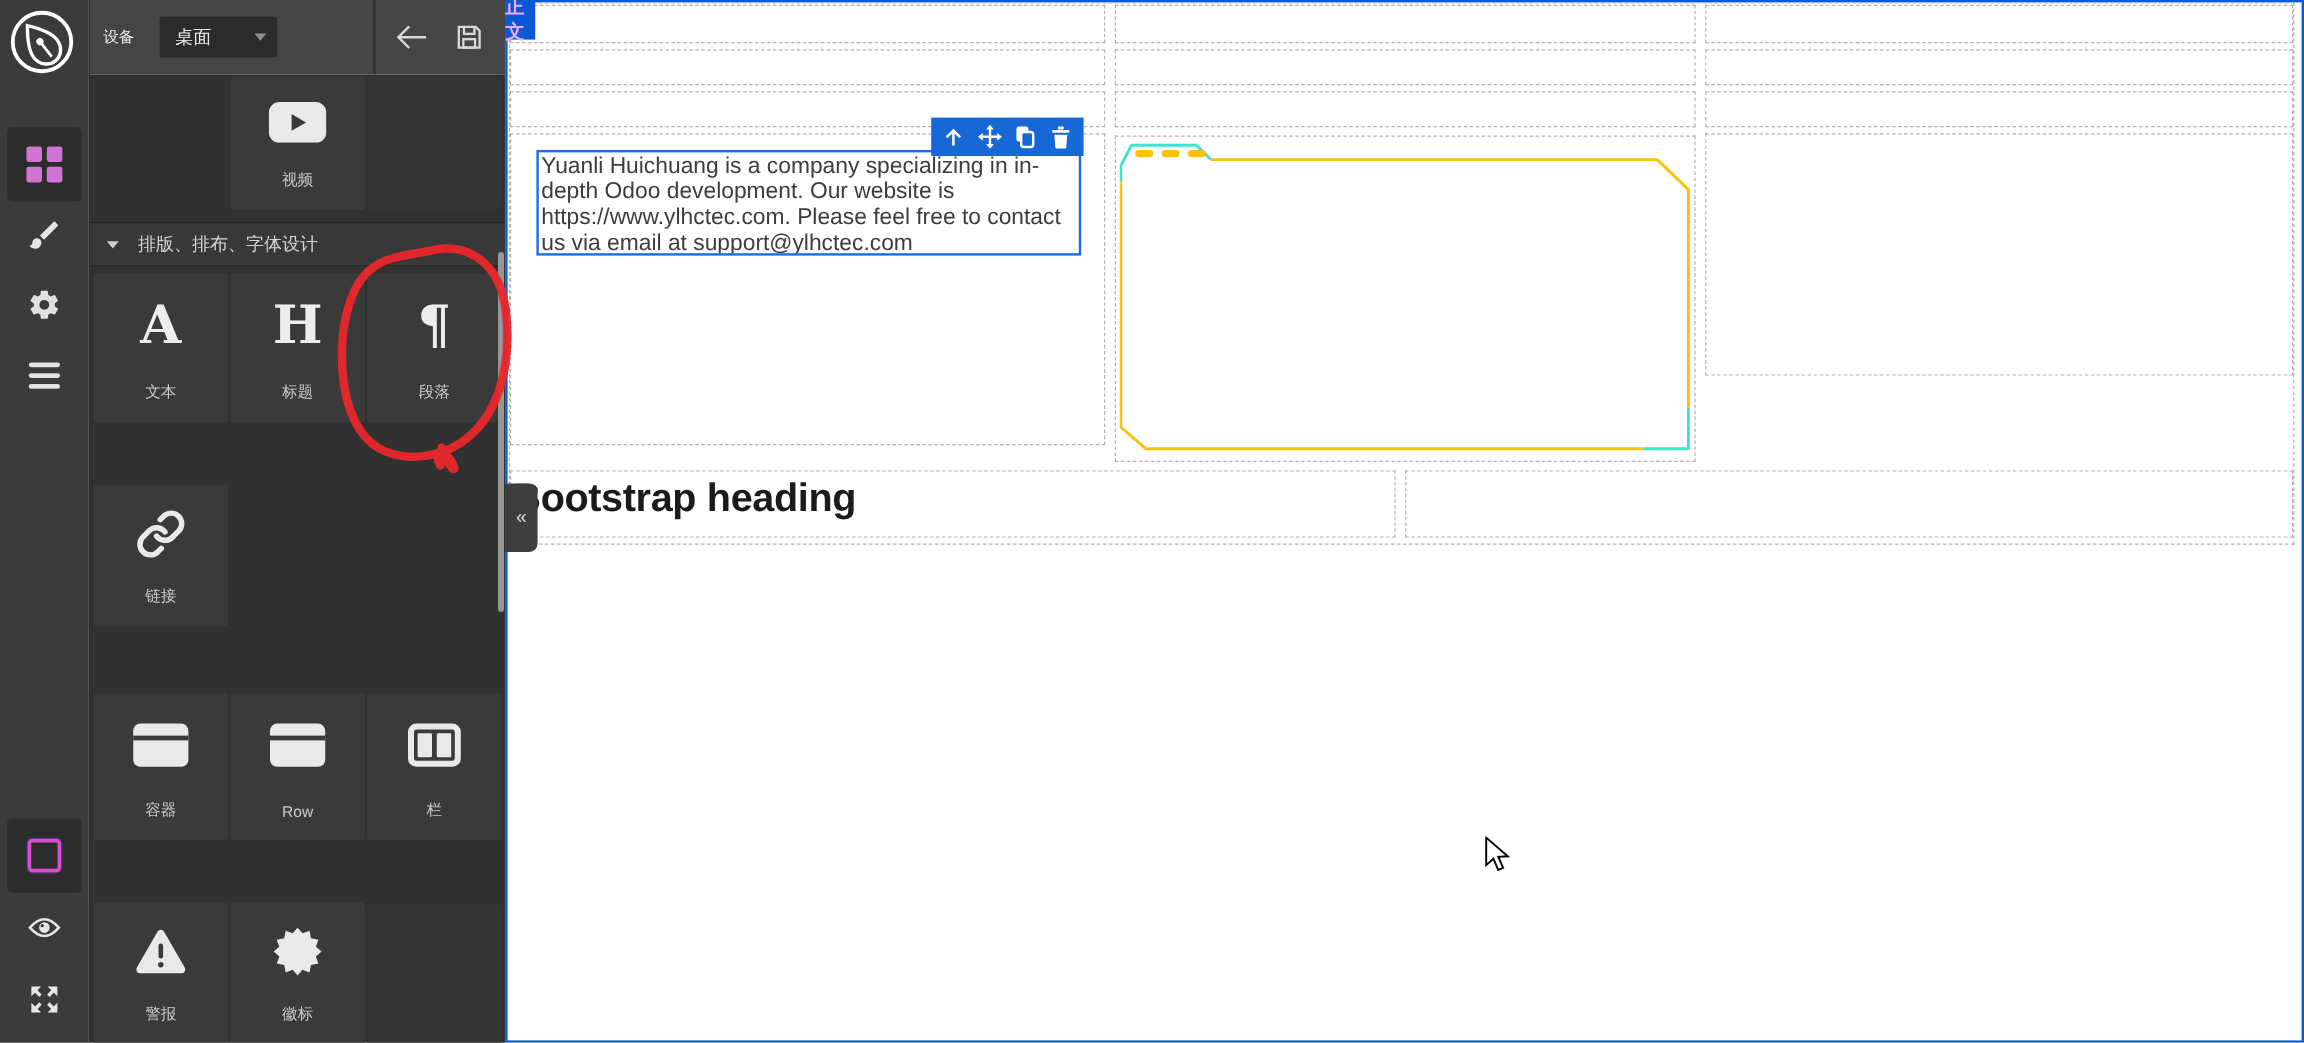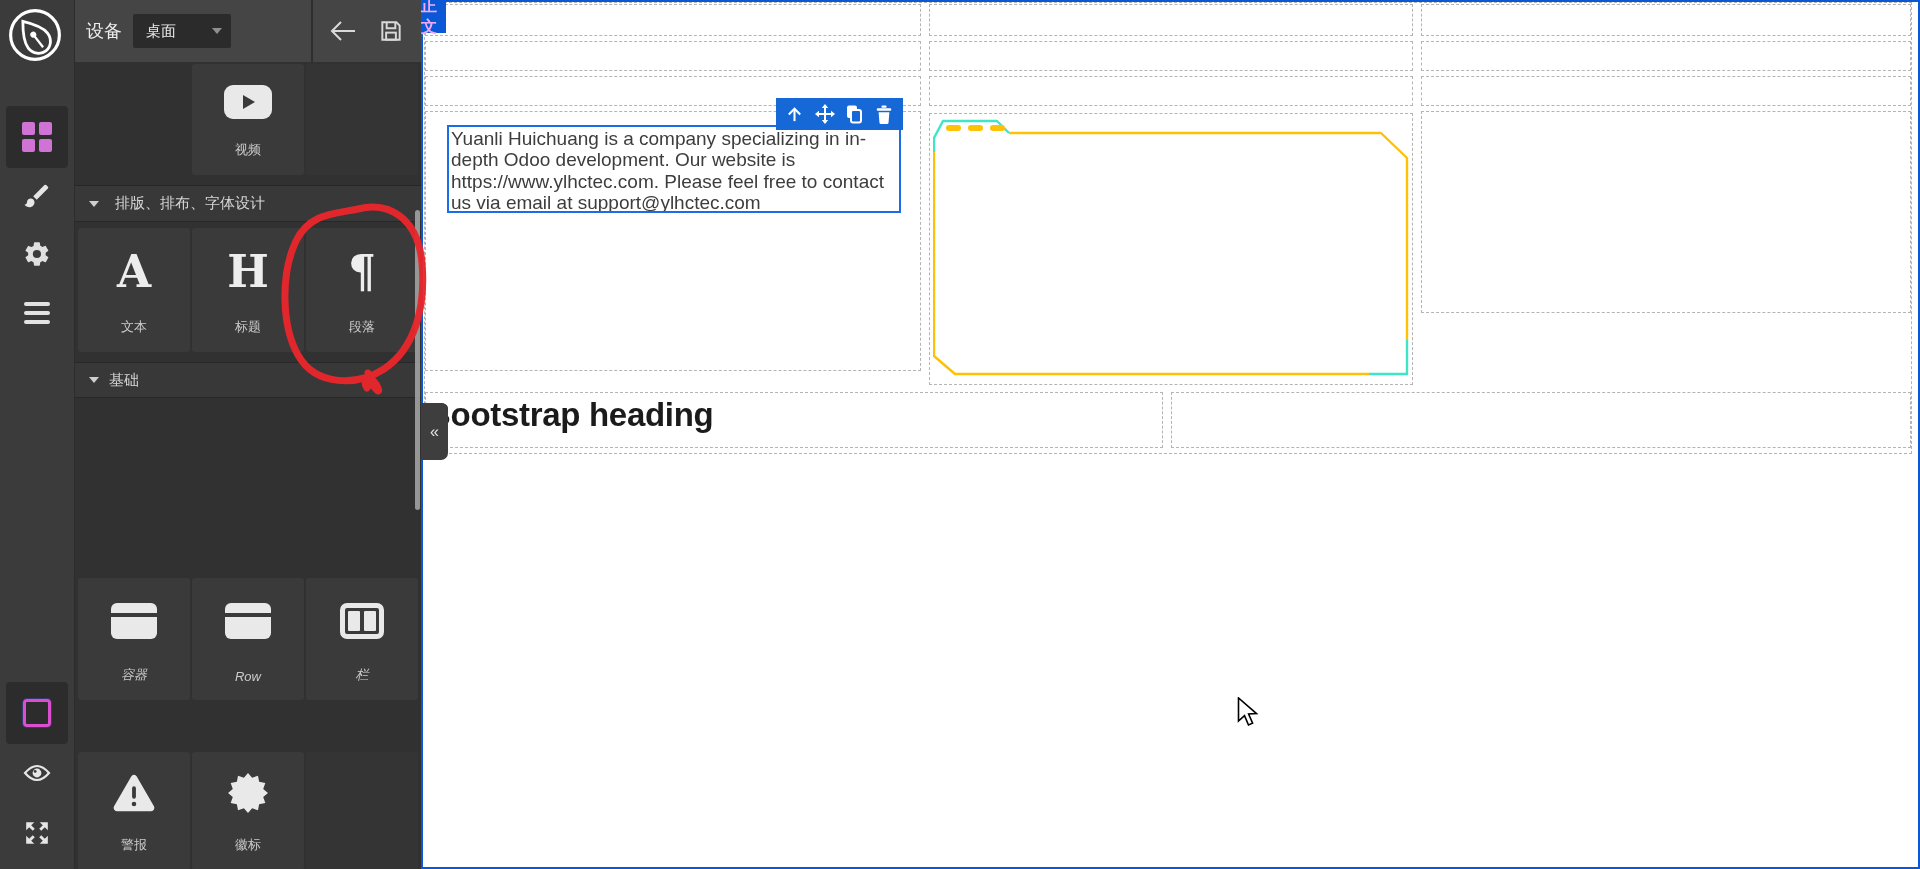--- a/index.html
+++ b/index.html
@@ -9,21 +9,21 @@
   .rail-btn{position:absolute;left:6px;width:62px;height:62px;display:flex;align-items:center;justify-content:center;border-radius:4px;}
   .rail-btn.active{background:#2c2c2c;}
   .grid-icon{display:grid;grid-template-columns:13px 13px;grid-template-rows:13px 13px;gap:4px;}
   .grid-icon span{background:#cf74d4;border-radius:2px;}
   .menu-icon{display:flex;flex-direction:column;gap:5px;}
   .menu-icon span{width:26px;height:4px;background:#e3e3e3;border-radius:2px;}
   .square-icon{width:22px;height:22px;border:3px solid #d94fd0;border-radius:4px;box-shadow:0 0 0 1px rgba(80,80,255,.35);}
   
   .main-col{position:absolute;left:74px;top:0;width:347px;height:869px;border-left:1px solid #2c2c2c;box-sizing:border-box;}
   .topbar{position:absolute;left:0;top:0;width:347px;height:62px;background:#454545;}
-  .device-label{position:absolute;left:11px;top:0;height:62px;display:flex;align-items:center;color:#ededed;font-size:18px;}
+  .device-label{position:absolute;left:11px;top:0;height:62px;display:flex;align-items:center;color:#ededed;font-size:13px;}
   .device-select{position:absolute;left:58px;top:14px;width:98px;height:34px;background:#2b2b2b;border-radius:2px;color:#ececec;font-size:15px;display:flex;align-items:center;padding-left:13px;box-sizing:border-box;}
   .dd-caret{position:absolute;right:9px;top:14px;width:0;height:0;border-left:5px solid transparent;border-right:5px solid transparent;border-top:6px solid #8f8f8f;}
   .topbar-divider{position:absolute;left:236px;top:0;width:2px;height:62px;background:#2e2e2e;}
   .topbar-ico{position:absolute;top:13px;width:36px;height:36px;display:flex;align-items:center;justify-content:center;}
   .panel{position:absolute;left:0;top:62px;width:347px;height:807px;background:#313131;overflow:hidden;}
   .sec-header{position:absolute;left:0;width:347px;background:#383838;border-top:1px solid #272727;border-bottom:1px solid #272727;display:flex;align-items:center;gap:10px;padding-left:14px;box-sizing:border-box;color:#d5d5d5;font-size:15px;}
   .caret{width:0;height:0;border-left:5px solid transparent;border-right:5px solid transparent;border-top:6px solid #cfcfcf;}
   .cells-row{position:absolute;left:0;width:347px;}
   .cell{position:absolute;top:0;width:112px;height:100%;background:#3a3a3a;border-radius:3px;box-sizing:border-box;}
   .cell.empty{background:#343434;}
@@ -181,26 +181,35 @@
           <div class="blk-label">标题</div>
         </div>
         <div class="cell" style="left:231px;">
           <div class="icon-wrap">
               <span class="glyph">¶</span>
             </div>
           <div class="blk-label">段落</div>
         </div>
       </div>
 
-      <div class="sec-header" style="top:300px;height:36px;">
-        <span class="caret"></span>
-        <span>基础</span>
-      </div>
-
-      <div class="cells-row" style="top:516px;height:122px;font-style:italic;">
+      <div class="cells-row" style="top:342px;height:118px;">
+        <div class="cell" style="left:3px;">
+          <div class="icon-wrap">
+            <svg width="42" height="42" viewBox="0 0 24 24">
+              <g fill="none" stroke="#e9e9e9" stroke-width="2.6" stroke-linecap="round">
+                <path d="M10 13a5 5 0 0 0 7.54.54l3-3a5 5 0 0 0-7.07-7.07l-1.72 1.71"></path>
+                <path d="M14 11a5 5 0 0 0-7.54-.54l-3 3a5 5 0 0 0 7.07 7.07l1.71-1.71"></path>
+              </g>
+            </svg>
+          </div>
+          <div class="blk-label">链接</div>
+        </div>
+      </div>
+
+      <div class="cells-row" style="top:516px;height:122px;">
         <div class="cell" style="left:3px;">
           <div class="icon-wrap">
               <div class="cont-icon"></div>
             </div>
           <div class="blk-label">容器</div>
         </div>
         <div class="cell" style="left:117px;">
           <div class="icon-wrap">
               <div class="cont-icon"></div>
             </div>

